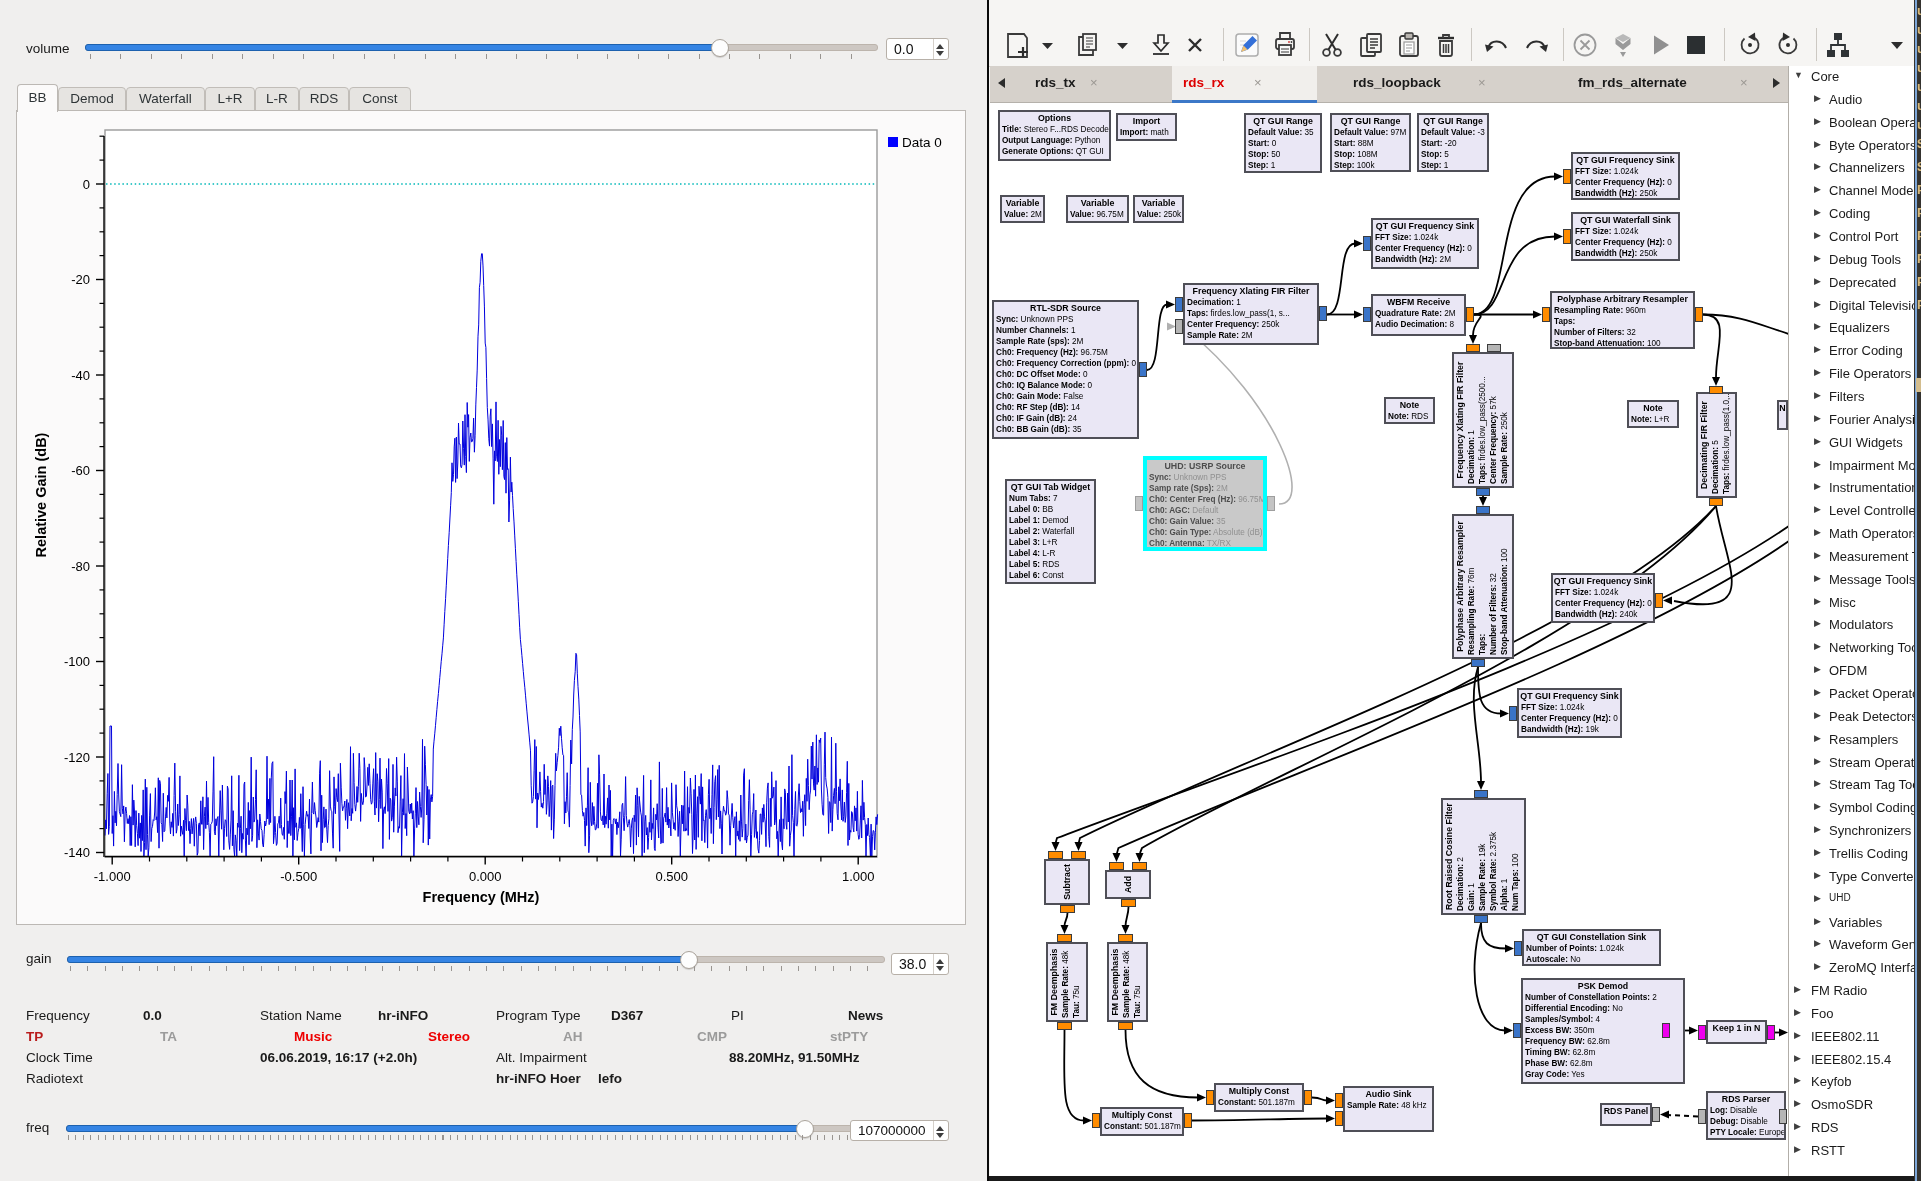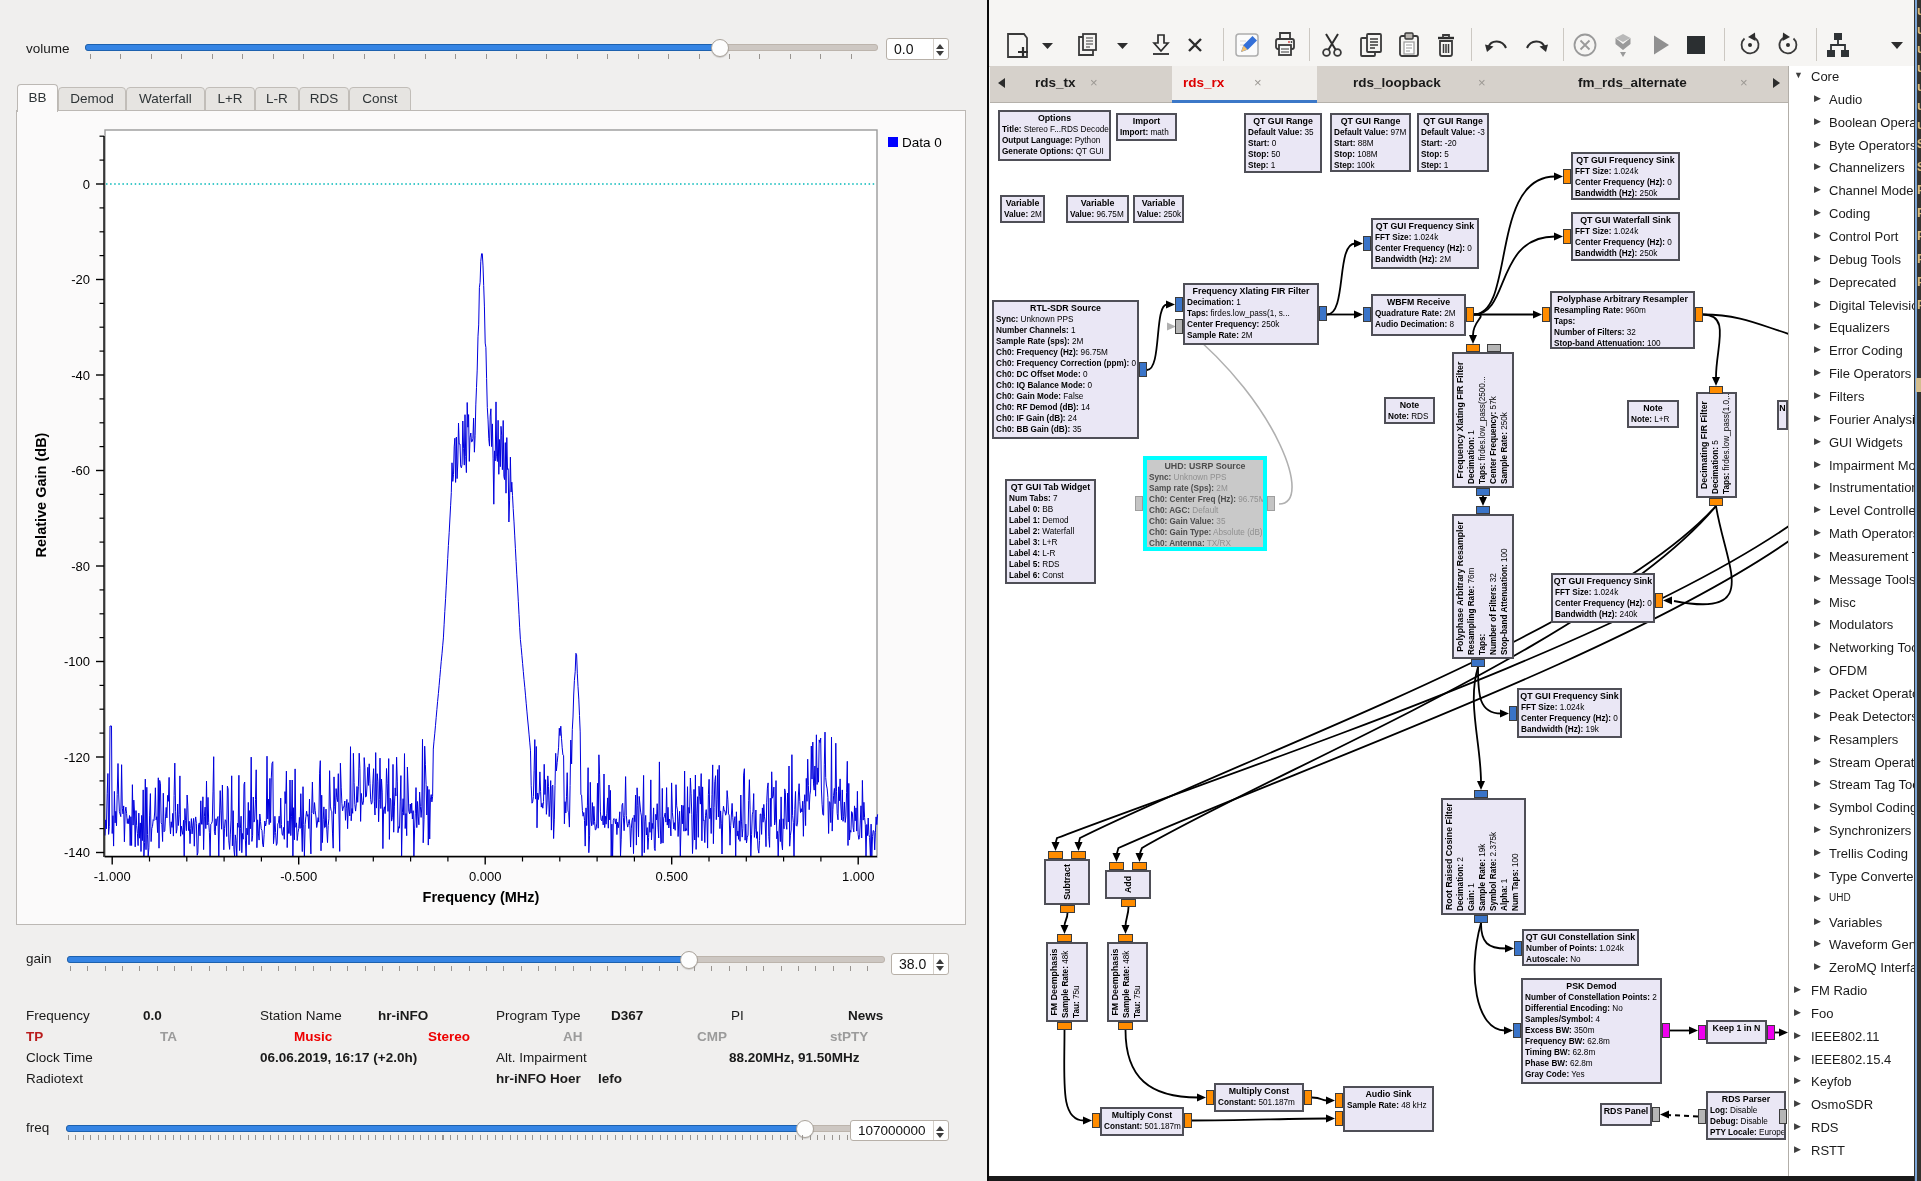--- a/index.html
+++ b/index.html
@@ -386,21 +386,21 @@
       <div class="b" style="left:2px;top:197px;width:147px;height:139px">
         <div class="t">RTL-SDR Source</div>
         <div class="p"><b>Sync:</b> Unknown PPS</div>
         <div class="p"><b>Number Channels:</b> 1</div>
         <div class="p"><b>Sample Rate (sps):</b> 2M</div>
         <div class="p"><b>Ch0: Frequency (Hz):</b> 96.75M</div>
         <div class="p"><b>Ch0: Frequency Correction (ppm):</b> 0</div>
         <div class="p"><b>Ch0: DC Offset Mode:</b> 0</div>
         <div class="p"><b>Ch0: IQ Balance Mode:</b> 0</div>
         <div class="p"><b>Ch0: Gain Mode:</b> False</div>
-        <div class="p"><b>Ch0: RF Demod (dB):</b> 14</div>
+        <div class="p"><b>Ch0: RF Step (dB):</b> 14</div>
         <div class="p"><b>Ch0: IF Gain (dB):</b> 24</div>
         <div class="p"><b>Ch0: BB Gain (dB):</b> 35</div>
       </div>
       <div class="b" style="left:193px;top:180px;width:136px;height:62px">
         <div class="t">Frequency Xlating FIR Filter</div>
         <div class="p"><b>Decimation:</b> 1</div>
         <div class="p"><b>Taps:</b> firdes.low_pass(1, s...</div>
         <div class="p"><b>Center Frequency:</b> 250k</div>
         <div class="p"><b>Sample Rate:</b> 2M</div>
       </div>
@@ -537,26 +537,26 @@
         <div style="width:113px;height:81px;transform:translateY(113px) rotate(-90deg);transform-origin:top left">
           <div class="t">Root Raised Cosine Filter</div>
           <div class="p"><b>Decimation:</b> 2</div>
           <div class="p"><b>Gain:</b> 1</div>
           <div class="p"><b>Sample Rate:</b> 19k</div>
           <div class="p"><b>Symbol Rate:</b> 2.375k</div>
           <div class="p"><b>Alpha:</b> 1</div>
           <div class="p"><b>Num Taps:</b> 100</div>
         </div>
       </div>
-      <div class="b" style="left:532px;top:826px;width:117px;height:37px">
+      <div class="b" style="left:532px;top:826px;width:139px;height:37px">
         <div class="t">QT GUI Constellation Sink</div>
         <div class="p"><b>Number of Points:</b> 1.024k</div>
         <div class="p"><b>Autoscale:</b> No</div>
       </div>
-      <div class="b" style="left:531px;top:875px;width:141px;height:106px">
+      <div class="b" style="left:531px;top:875px;width:164px;height:106px">
         <div class="t">PSK Demod</div>
         <div class="p"><b>Number of Constellation Points:</b> 2</div>
         <div class="p"><b>Differential Encoding:</b> No</div>
         <div class="p"><b>Samples/Symbol:</b> 4</div>
         <div class="p"><b>Excess BW:</b> 350m</div>
         <div class="p"><b>Frequency BW:</b> 62.8m</div>
         <div class="p"><b>Timing BW:</b> 62.8m</div>
         <div class="p"><b>Phase BW:</b> 62.8m</div>
         <div class="p"><b>Gray Code:</b> Yes</div>
       </div>

